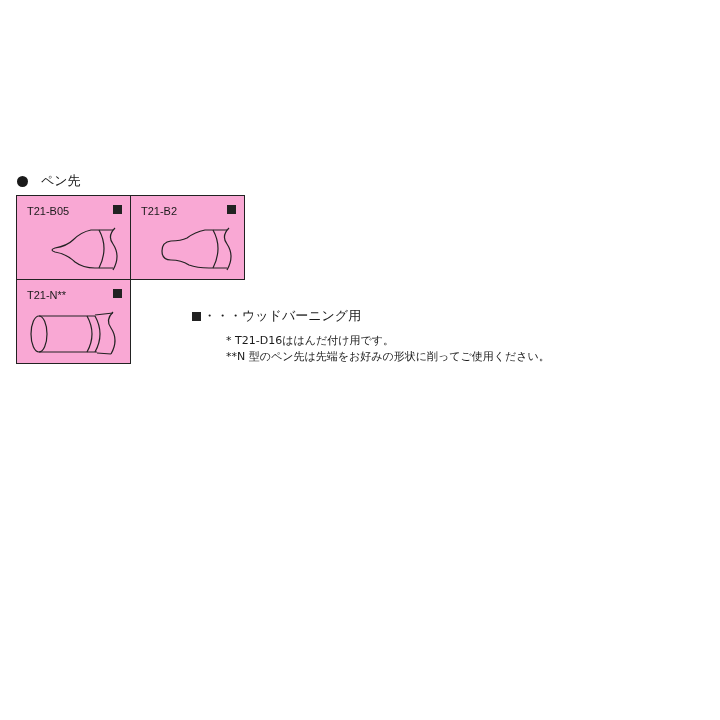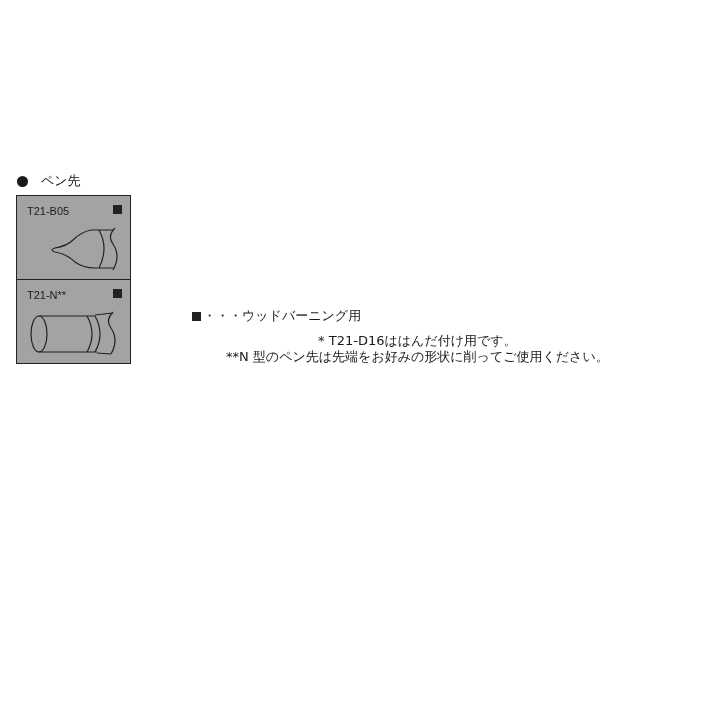--- a/index.html
+++ b/index.html
@@ -2,45 +2,54 @@
 <html><head>
 <meta charset="utf-8">
 <style>
   html, body { margin:0; padding:0; background:#ffffff; }
   body { width:720px; height:720px; position:relative; overflow:hidden;
          font-family:"DejaVu Sans", "Liberation Sans", sans-serif; color:#1a1a1a; }
   .section-title { position:absolute; left:17px; top:172px; font-size:13px; display:flex; align-items:center; gap:13px; }
   .bullet { width:11px; height:11px; border-radius:50%; background:#1a1a1a; display:inline-block; }
   .grid { position:absolute; left:16px; top:195px; }
   .row { display:flex; }
-  .cell { width:113px; height:83px; border:1px solid #222; margin-left:-1px; margin-top:-1px; position:relative; box-sizing:content-box; background:#a3a3a3; }
+  .cell { width:113px; height:83px; border:1px solid #222; margin-left:-1px; margin-top:-1px; position:relative; box-sizing:content-box; background:#f9a8d4; }
   .row .cell:first-child { margin-left:0; }
   .row:first-child .cell { margin-top:0; }
   .cell-label { position:absolute; left:10px; top:9px; font-size:11px; font-family:"Liberation Sans", sans-serif; }
   .marker { position:absolute; right:8px; top:9px; width:9px; height:9px; background:#222; }
   .tip { position:absolute; left:26px; top:30px; width:84px; height:46px; }
   .legend { position:absolute; left:192px; top:307px; font-size:13px; display:flex; align-items:center; }
   .legend .sq { width:9px; height:9px; background:#222; display:inline-block; margin-right:2px; }
-  .notes { position:absolute; left:226px; top:333px; font-size:13px; line-height:16px;text-align:center; }
+  .notes { position:absolute; left:226px; top:333px; font-size:11px; line-height:16px; }
 </style>
 </head>
 <body>
 
 <div class="section-title">
   <span class="bullet"></span>
   <span>ペン先</span>
 </div>
 
 <div class="grid">
   <div class="row">
     <div class="cell">
       <span class="cell-label">T21-B05</span>
       <span class="marker"></span>
       <svg class="tip" viewBox="0 0 84 46" fill="none" stroke="#222" stroke-width="1.2">
         <path d="M70 4 L48 4 Q38 6 30 14 Q24 20 12 22 Q6 24 12 26 Q24 28 32 36 Q40 42 52 42 L70 42"></path>
+        <path d="M56 4 Q66 22 56 42"></path>
+        <path d="M72 2 Q64 10 70 18 Q78 30 70 44"></path>
+      </svg>
+    </div>
+    <div class="cell">
+      <span class="cell-label">T21-B2</span>
+      <span class="marker"></span>
+      <svg class="tip" viewBox="0 0 84 46" fill="none" stroke="#222" stroke-width="1.2">
+        <path d="M70 4 L48 4 Q38 6 30 12 Q24 15 14 15 Q5 16 5 25 Q5 34 14 34 Q24 34 32 39 Q40 42 52 42 L70 42"></path>
         <path d="M56 4 Q66 22 56 42"></path>
         <path d="M72 2 Q64 10 70 18 Q78 30 70 44"></path>
       </svg>
     </div>
   </div>
   <div class="row">
     <div class="cell">
       <span class="cell-label">T21-N**</span>
       <span class="marker"></span>
       <svg class="tip" style="left:8px; width:96px;" viewBox="0 0 96 46" fill="none" stroke="#222" stroke-width="1.2">

